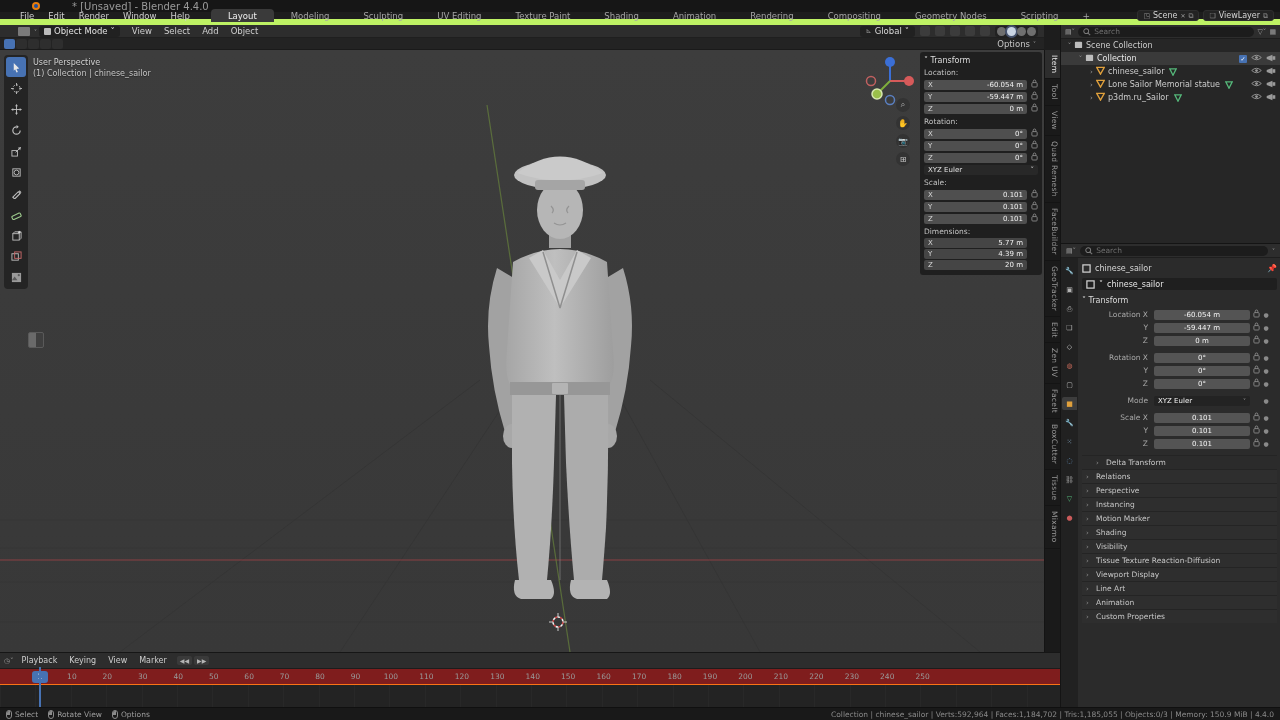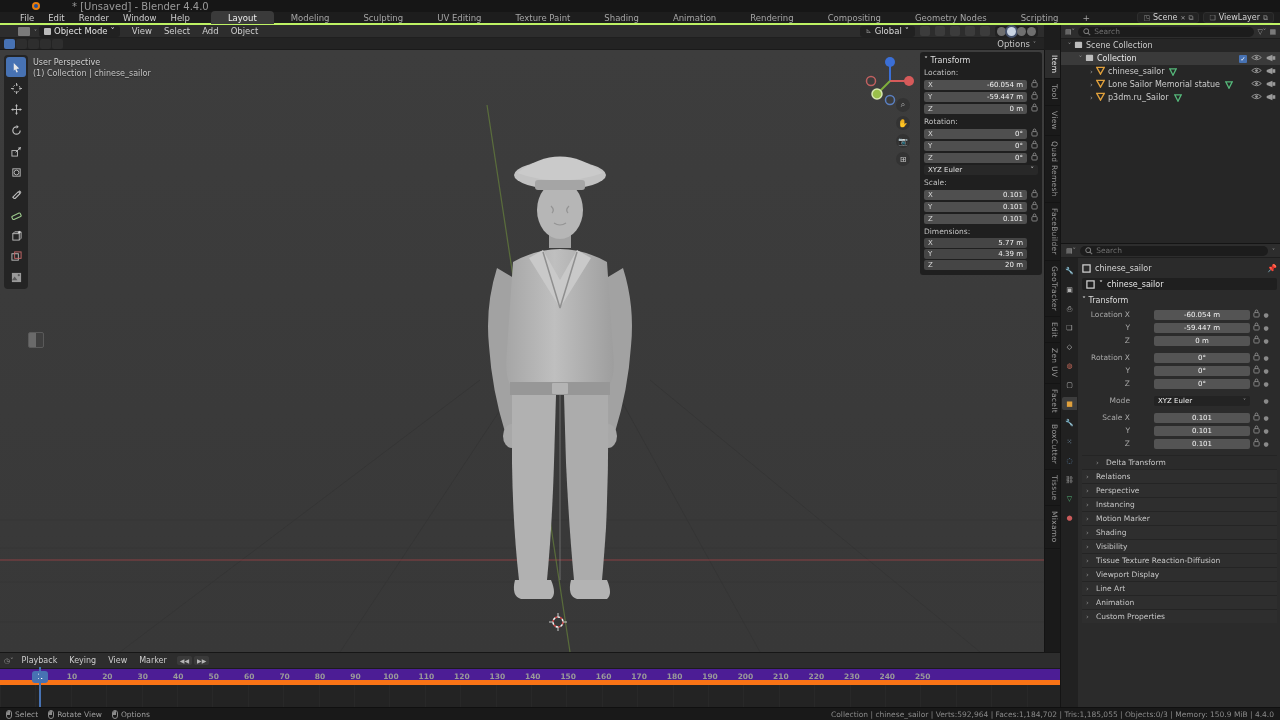--- a/index.html
+++ b/index.html
@@ -8,21 +8,21 @@
   .app { position:relative; width:1280px; height:720px; background:#1d1d1d; }
   .abs { position:absolute; }
 
   
   .titlebar { left:0; top:0; width:1280px; height:12px; background:#161616; display:flex; align-items:center; padding-left:4px; gap:4px; }
   .titlebar .bicon { width:8px; height:8px; border-radius:50%; background:#e87d0d; position:relative; }
   .titlebar .bicon:after { content:""; position:absolute; left:2px; top:2px; width:4px; height:4px; border-radius:50%; background:#1d4e9e; }
   .titlebar span { font-size:10px; color:#9a9a9a;margin-left:28px; }
 
   
-  .topbar { left:0; top:12px; width:1280px; height:13px; background:#1d1d1d; display:flex; align-items:center; border-bottom:2px solid #bef264; }
+  .topbar { left:0; top:12px; width:1280px; height:13px; background:#1d1d1d; display:flex; align-items:center; border-bottom:6px solid #bef264; }
   .menu-item { padding:0 7px; font-size:8.5px; color:#cecece; cursor:default; }
   .ws-tabs { display:flex; align-items:flex-end; height:13px; margin-left:14px; }
   .ws-tab { padding:2px 17px 1px; font-size:8.5px; color:#a5a5a5; border-radius:4px 4px 0 0; }
   .ws-tab.active { background:#3a3a3a; color:#f0f0f0; }
   .ws-add { padding:0 7px; color:#a5a5a5; }
   .scene-widgets { margin-left:auto; display:flex; align-items:center; gap:4px; padding-right:6px; }
   .pillbox { display:flex; align-items:center; gap:3px; background:#232323; border:1px solid #2e2e2e; border-radius:3px; padding:1px 5px; height:11px; }
   .pillbox .w-ic { font-size:7px; color:#8f8f8f; }
   .pillbox .w-tx { font-size:8px; color:#d5d5d5; }
 
@@ -107,39 +107,39 @@
   .pr-tab.active { background:#3d3d3d; }
   .pr-body { position:absolute; left:17px; top:14px; width:203px; height:449px; padding:4px 4px 0 4px; }
   .pr-crumb { display:flex; align-items:center; gap:4px; height:13px; }
   .pr-crumb .txt { font-size:8px; color:#d8d8d8; }
   .pr-crumb .pin { margin-left:auto; color:#8a8a8a; font-size:8px; }
   .pr-name { margin-top:3px; height:12px; background:#1f1f1f; border-radius:2px; display:flex; align-items:center; gap:4px; padding:0 4px; }
   .pr-name span { font-size:8px; color:#e6e6e6; }
   .pr-panel-title { margin-top:6px; font-size:8px; color:#dcdcdc; }
   .pr-rows { margin-top:4px; }
   .pr-row { display:flex; align-items:center; height:11px; margin-bottom:2px; }
-  .pr-row .plabel { width:72px; text-align:right; padding-right:24px; font-size:7.5px; color:#a8a8a8; }
+  .pr-row .plabel { width:72px; text-align:right; padding-right:6px; font-size:7.5px; color:#a8a8a8; }
   .pr-row .pfield { width:96px; height:10px; background:#545454; border-radius:2px; display:flex; align-items:center; justify-content:center; font-size:7px; color:#f4f4f4; }
   .pr-row .pfield.drop { background:#232323; justify-content:space-between; padding:0 4px; }
   .pr-row .plock { width:12px; text-align:center; }
   .pr-row .pdot { width:8px; text-align:center; color:#8a8a8a; font-size:6px; }
   .pr-row.gap { margin-top:6px; }
   .pr-collapsed { margin-top:6px; }
   .pc-row { height:14px; display:flex; align-items:center; gap:4px; border-top:1px solid #242424; background:#2e2e2e; padding:0 4px; font-size:7.5px; color:#c6c6c6; }
   .pc-row .chev { color:#8f8f8f; font-size:7px; width:6px; }
   .pc-row.indent { padding-left:14px; background:#2b2b2b; }
 
   
   .timeline { left:0; top:652px; width:1060px; height:55px; background:#262626; border-top:1px solid #161616; }
   .tl-header { height:16px; background:#2d2d2d; display:flex; align-items:center; border-bottom:1px solid #1c1c1c; padding:0 4px; }
   .tl-menus { display:flex; align-items:center; }
   .tl-menus .menu-item { font-size:8px; padding:0 6px; }
   .tl-jump { display:flex; gap:2px; margin-left:4px; }
   .tl-jump .jbtn { font-size:6px; color:#b5b5b5; background:#3a3a3a; border-radius:2px; padding:1px 3px; }
-  .tl-ruler { position:relative; height:16px; background:#4c1d95; border-bottom:5px solid #f97316;font-weight:bold; }
+  .tl-ruler { position:relative; height:16px; background:#7f1d1d; border-bottom:1px solid #f97316; }
   .tick-lbl { position:absolute; top:3px; transform:translateX(-50%); font-size:7.5px; color:#9a9a9a; }
   .tl-track { position:relative; height:22px; background:#232323;
     background-image:repeating-linear-gradient(90deg,#282828 0 1px,transparent 1px 35.4px); }
   .playhead-pill { position:absolute; left:32px; top:2px; width:16px; height:12px; background:#4772b3; border-radius:3px; color:#fff; font-size:7.5px; text-align:center; line-height:12px; }
   .playhead-line { position:absolute; left:39px; top:14px; width:2px; height:40px; background:#4772b3; }
 
   
   .statusbar { left:0; top:707px; width:1280px; height:13px; background:#191919; display:flex; align-items:center; padding:0 6px; border-top:1px solid #101010; }
   .sb-item { display:flex; align-items:center; gap:3px; margin-right:10px; }
   .sb-item span { font-size:7.5px; color:#9e9e9e; }

